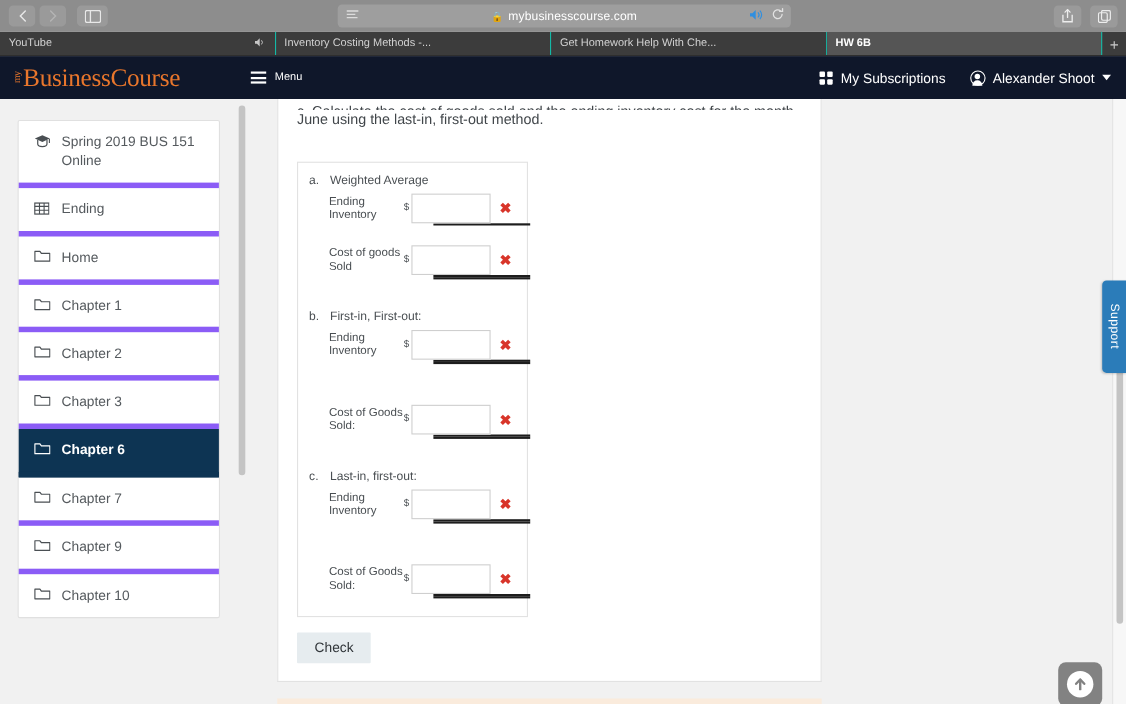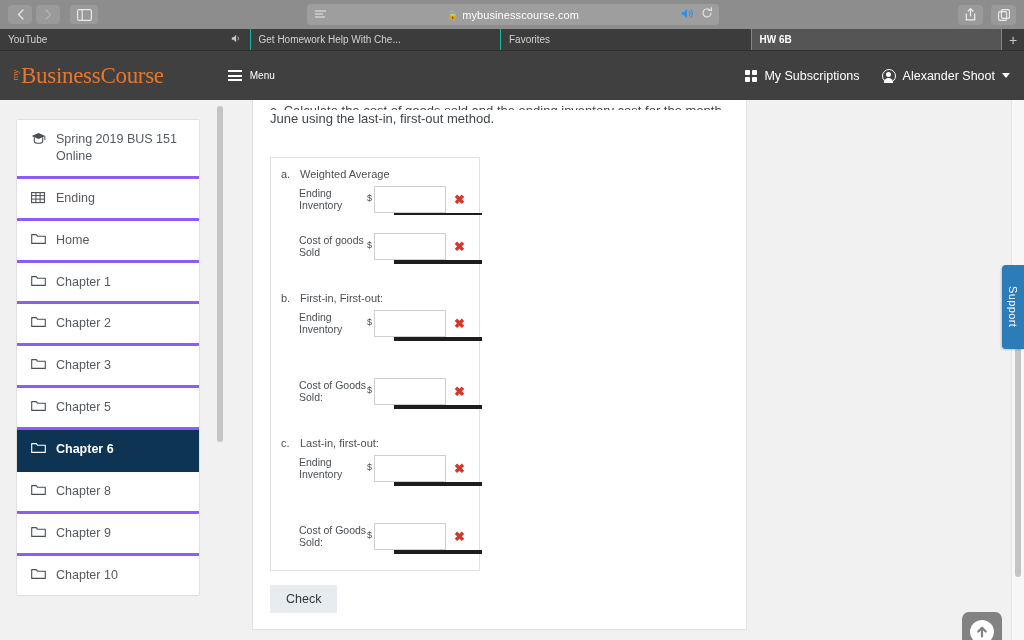--- a/index.html
+++ b/index.html
@@ -102,22 +102,22 @@
   }
   .tab-new {
     width: 22px;
     display: flex; align-items: center; justify-content: center;
     color: #c8c8c8; font-size: 14px;
     background: #3c3c3c;
   }
 
   
   .app-header {
-    height: 49px;
-    background: #404040;
+    height: 39px;
+    background: #0f172a;
     display: flex; align-items: center;
     position: relative;
     color: #ffffff;
   }
   .brand {
     display: flex; align-items: baseline;
     margin-left: 11px;
     font-family: "Liberation Serif", serif;
     color: #e8762c;
     font-size: 23px;
@@ -188,21 +188,21 @@
     width: 184px;
     background: #ffffff;
     border: 1px solid #e0e0e0;
     border-radius: 2px;
   }
   .nav-item {
     display: flex; align-items: flex-start; gap: 10px;
     padding: 11px 14px;
     font-size: 12.5px;
     color: #555a5e;
-    border-bottom: 3px solid #8b5cf6;
+    border-bottom: 5px solid #8b5cf6;
     line-height: 1.35;
   }
   .nav-item:last-child { border-bottom: none; }
   .nav-item.active {
     background: #0d3453;
     color: #ffffff;
     font-weight: bold;
     border-bottom-color: #0d3453;
   }
   .nav-ic { flex: 0 0 15px; width: 15px; height: 15px; display: block; margin-top: 1px; }
@@ -435,24 +435,24 @@
   <div class="tab">
     <span class="tab-label">YouTube</span>
     <span class="tab-audio">
       <svg width="11" height="9" viewBox="0 0 13 11">
         <path d="M0.8 4 H3 L6 1 V10 L3 7 H0.8 Z" fill="#c6c6c6"></path>
         <path d="M8 3.2 A3.4 3.4 0 0 1 8 7.8" stroke="#c6c6c6" stroke-width="1.1" fill="none"></path>
       </svg>
     </span>
   </div>
   <div class="tab">
+    <span class="tab-label">Inventory Costing Methods -...</span>
+  </div>
+  <div class="tab">
     <span class="tab-label">Get Homework Help With Che...</span>
-  </div>
-  <div class="tab">
-    <span class="tab-label">Favorites</span>
   </div>
   <div class="tab active">
     <span class="tab-label">HW 6B</span>
   </div>
   <div class="tab-new">+</div>
 </div>
 
 <div class="app-header">
   <div class="brand">
     <span class="brand-my">my</span>
@@ -543,47 +543,39 @@
       <div class="nav-item">
         <span class="nav-ic">
           <svg width="15" height="12" viewBox="0 0 15 12">
               <path d="M0.7 10.4 L0.7 1.6 L5.3 1.6 L6.6 3.3 L14.3 3.3 L14.3 10.4 Z" fill="none" stroke="#4a4f53" stroke-width="1.1" stroke-linejoin="round"></path>
             </svg>
         </span>
         <span>Chapter 3</span>
       </div>
 
 
+
+      <div class="nav-item active">
+        <span class="nav-ic">
+          <svg width="15" height="12" viewBox="0 0 15 12">
+              <path d="M0.7 10.4 L0.7 1.6 L5.3 1.6 L6.6 3.3 L14.3 3.3 L14.3 10.4 Z" fill="none" stroke="#ffffff" stroke-width="1.1" stroke-linejoin="round"></path>
+            </svg>
+        </span>
+        <span>Chapter 6</span>
+      </div>
+
       <div class="nav-item">
         <span class="nav-ic">
           <svg width="15" height="12" viewBox="0 0 15 12">
               <path d="M0.7 10.4 L0.7 1.6 L5.3 1.6 L6.6 3.3 L14.3 3.3 L14.3 10.4 Z" fill="none" stroke="#4a4f53" stroke-width="1.1" stroke-linejoin="round"></path>
             </svg>
         </span>
-        <span>Chapter 5</span>
-      </div>
-
-      <div class="nav-item active">
-        <span class="nav-ic">
-          <svg width="15" height="12" viewBox="0 0 15 12">
-              <path d="M0.7 10.4 L0.7 1.6 L5.3 1.6 L6.6 3.3 L14.3 3.3 L14.3 10.4 Z" fill="none" stroke="#ffffff" stroke-width="1.1" stroke-linejoin="round"></path>
-            </svg>
-        </span>
-        <span>Chapter 6</span>
-      </div>
-
-
-      <div class="nav-item">
-        <span class="nav-ic">
-          <svg width="15" height="12" viewBox="0 0 15 12">
-              <path d="M0.7 10.4 L0.7 1.6 L5.3 1.6 L6.6 3.3 L14.3 3.3 L14.3 10.4 Z" fill="none" stroke="#4a4f53" stroke-width="1.1" stroke-linejoin="round"></path>
-            </svg>
-        </span>
-        <span>Chapter 8</span>
-      </div>
+        <span>Chapter 7</span>
+      </div>
+
 
       <div class="nav-item">
         <span class="nav-ic">
           <svg width="15" height="12" viewBox="0 0 15 12">
               <path d="M0.7 10.4 L0.7 1.6 L5.3 1.6 L6.6 3.3 L14.3 3.3 L14.3 10.4 Z" fill="none" stroke="#4a4f53" stroke-width="1.1" stroke-linejoin="round"></path>
             </svg>
         </span>
         <span>Chapter 9</span>
       </div>
 

